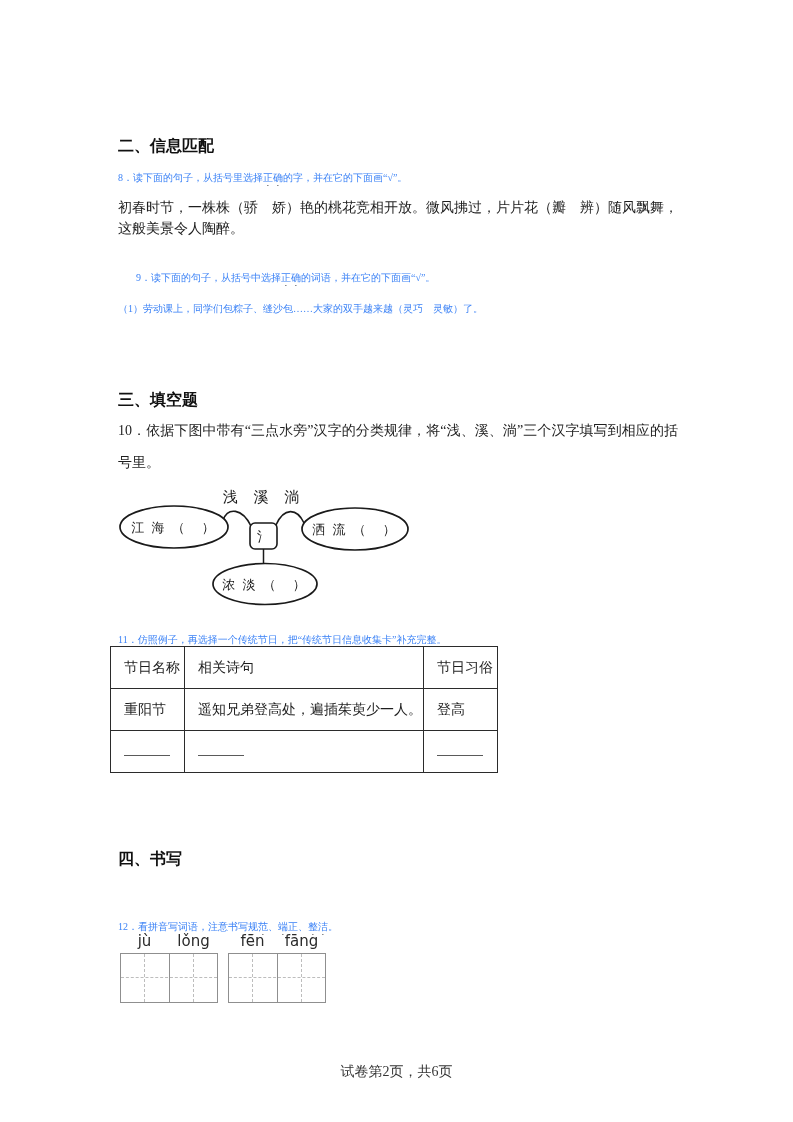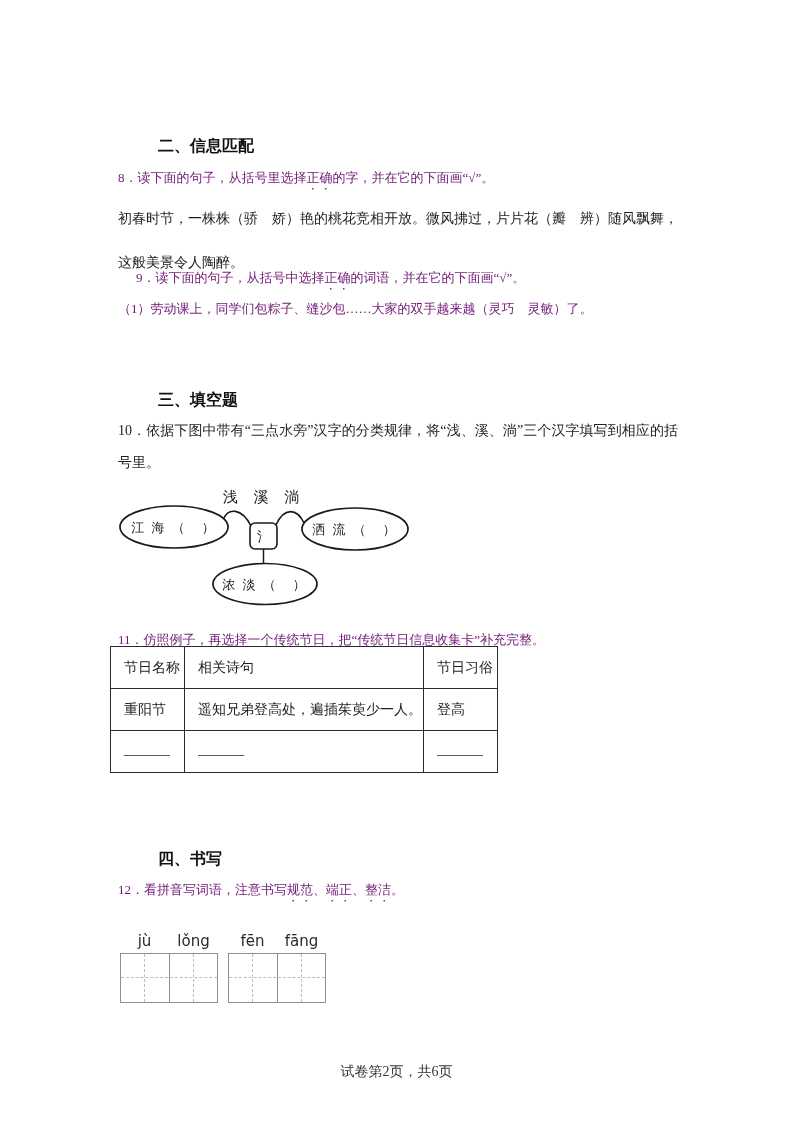--- a/index.html
+++ b/index.html
@@ -12,39 +12,38 @@
     position: relative;
     width: 793px;
     height: 1122px;
     background: #ffffff;
     overflow: hidden;
   }
   .abs { position: absolute; }
   .content-line {
     left: 118px;
     width: 560px;
-    font-size: 13px;
+    font-size: 10px;
     line-height: 20px;
     text-align: justify;
-    color: #701a75;
+    color: #3b82f6;
   }
   .para {
     left: 118px;
     width: 560px;
     font-size: 14px;
-    line-height: 44px;
+    line-height: 21px;
     text-align: justify;
     color: #1e1e1e;
   }
   .sec-title {
     left: 118px;
     font-size: 16px;
     font-weight: bold;
     color: #111111;
-    margin-left: 40px;
   }
   .em-dot {
     -webkit-text-emphasis: filled dot #333;
     -webkit-text-emphasis-position: under;
     text-emphasis: filled dot #333;
     text-emphasis-position: under right;
   }
   
   table.info-card {
     border-collapse: collapse;
@@ -180,21 +179,21 @@
     <tr>
       <td><span class="blank-line"></span></td>
       <td><span class="blank-line"></span></td>
       <td><span class="blank-line"></span></td>
     </tr>
   </tbody>
     </table>
 
   <div class="abs sec-title" style="top:849px;">四、书写</div>
 
-  <div class="abs content-line" style="top:880px;"><span>12．看拼音写词语，注意书写</span><span class="em-dot">规范</span><span>、</span><span class="em-dot">端正</span><span>、</span><span class="em-dot">整洁</span><span>。</span></div>
+  <div class="abs content-line" style="top:917px;"><span>12．看拼音写词语，注意书写</span><span class="em-dot">规范</span><span>、</span><span class="em-dot">端正</span><span>、</span><span class="em-dot">整洁</span><span>。</span></div>
 
   <div class="abs grid-row">
     <div class="grid-group">
       <div class="pinyin-row">
           <span>jù</span>
           <span>lǒng</span>
         </div>
       <div class="grid-box">
           <div class="gb-vsolid"></div>
           <div class="gb-hdash"></div>

